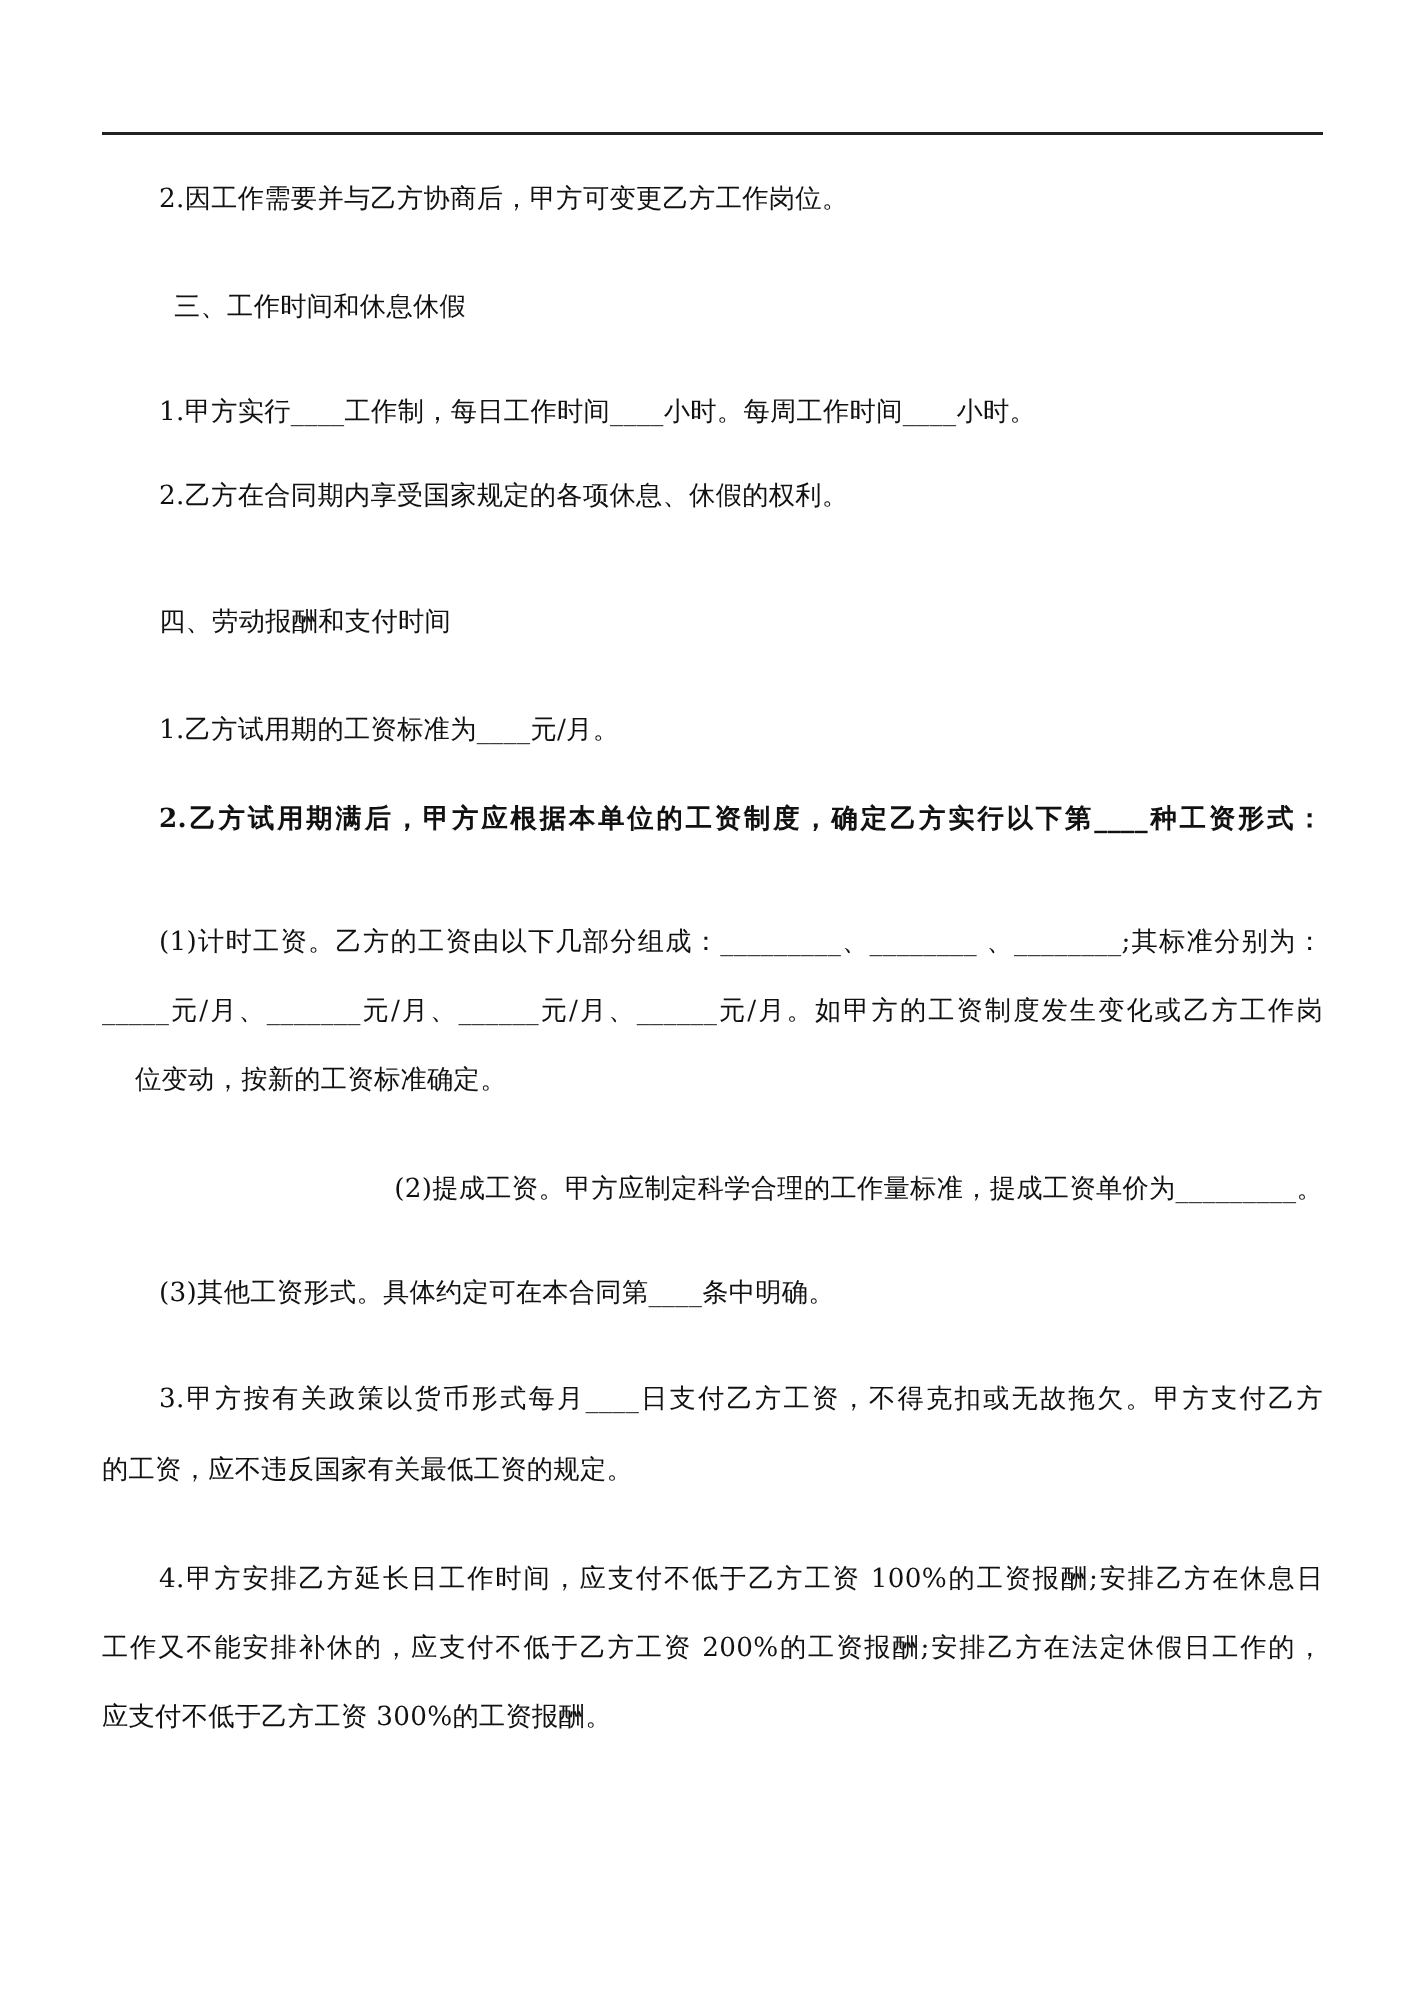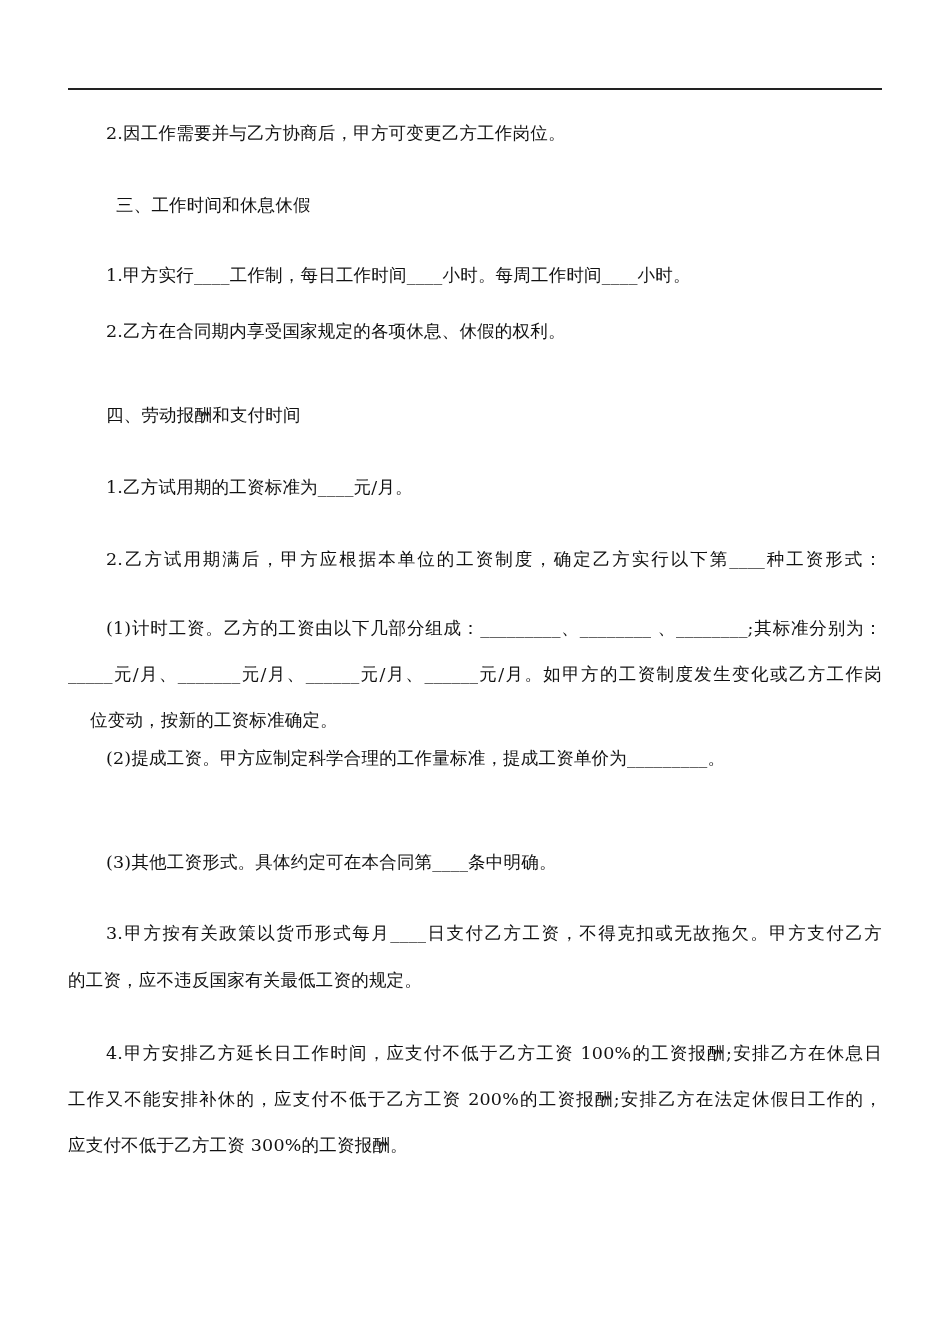--- a/index.html
+++ b/index.html
@@ -60,27 +60,27 @@
   <div class="line indent" style="top:193px;margin-left:10px;">三、工作时间和休息休假</div>
 
   <div class="line indent" style="top:263px;">1.甲方实行____工作制，每日工作时间____小时。每周工作时间____小时。</div>
 
   <div class="line indent" style="top:319px;">2.乙方在合同期内享受国家规定的各项休息、休假的权利。</div>
 
   <div class="line indent" style="top:403px;">四、劳动报酬和支付时间</div>
 
   <div class="line indent" style="top:475px;">1.乙方试用期的工资标准为____元/月。</div>
 
-  <div class="line indent justify" style="top:547px;">2.乙方试用期满后，甲方应根据本单位的工资制度，确定乙方实行以下第____种工资形式：</div>
+  <div class="line indent justify" style="top:534px;font-weight:bold;">2.乙方试用期满后，甲方应根据本单位的工资制度，确定乙方实行以下第____种工资形式：</div>
 
   <div class="line indent justify" style="top:616px;">(1)计时工资。乙方的工资由以下几部分组成：_________、________ 、________;其标准分别为：</div>
   <div class="line justify" style="top:662px;">_____元/月、_______元/月、______元/月、______元/月。如甲方的工资制度发生变化或乙方工作岗</div>
   <div class="line" style="top:708px;margin-left:22px;">位变动，按新的工资标准确定。</div>
 
-  <div class="line indent" style="top:746px;">(2)提成工资。甲方应制定科学合理的工作量标准，提成工资单价为_________。</div>
+  <div class="line indent" style="top:781px;text-align:right;">(2)提成工资。甲方应制定科学合理的工作量标准，提成工资单价为_________。</div>
 
   <div class="line indent" style="top:850px;">(3)其他工资形式。具体约定可在本合同第____条中明确。</div>
 
   <div class="line indent justify" style="top:921px;">3.甲方按有关政策以货币形式每月____日支付乙方工资，不得克扣或无故拖欠。甲方支付乙方</div>
   <div class="line" style="top:968px;">的工资，应不违反国家有关最低工资的规定。</div>
 
   <div class="line indent justify" style="top:1041px;">4.甲方安排乙方延长日工作时间，应支付不低于乙方工资 100%的工资报酬;安排乙方在休息日</div>
   <div class="line justify" style="top:1087px;">工作又不能安排补休的，应支付不低于乙方工资 200%的工资报酬;安排乙方在法定休假日工作的，</div>
   <div class="line" style="top:1133px;">应支付不低于乙方工资 300%的工资报酬。</div>
 

